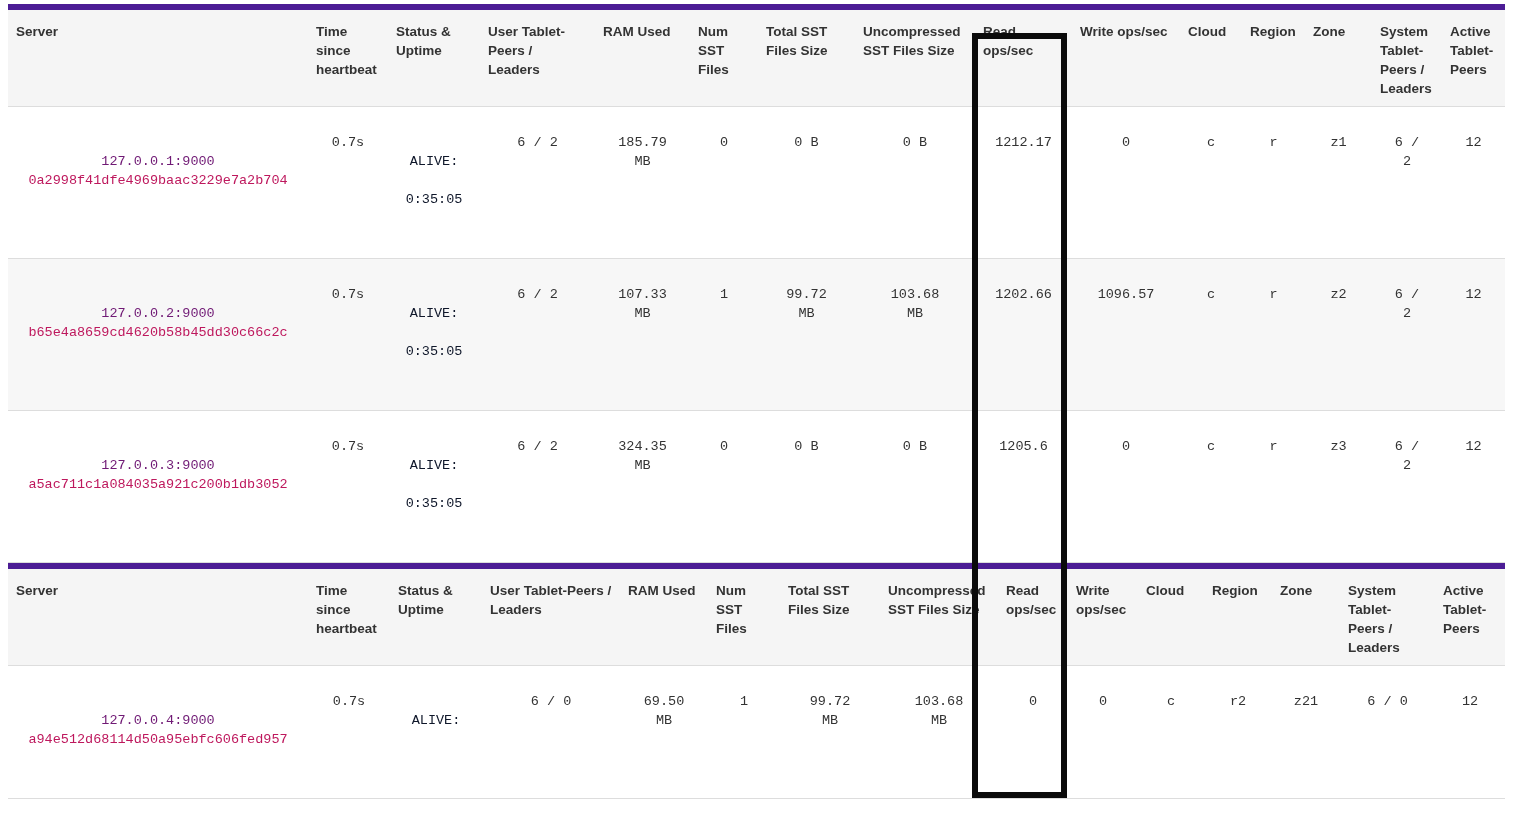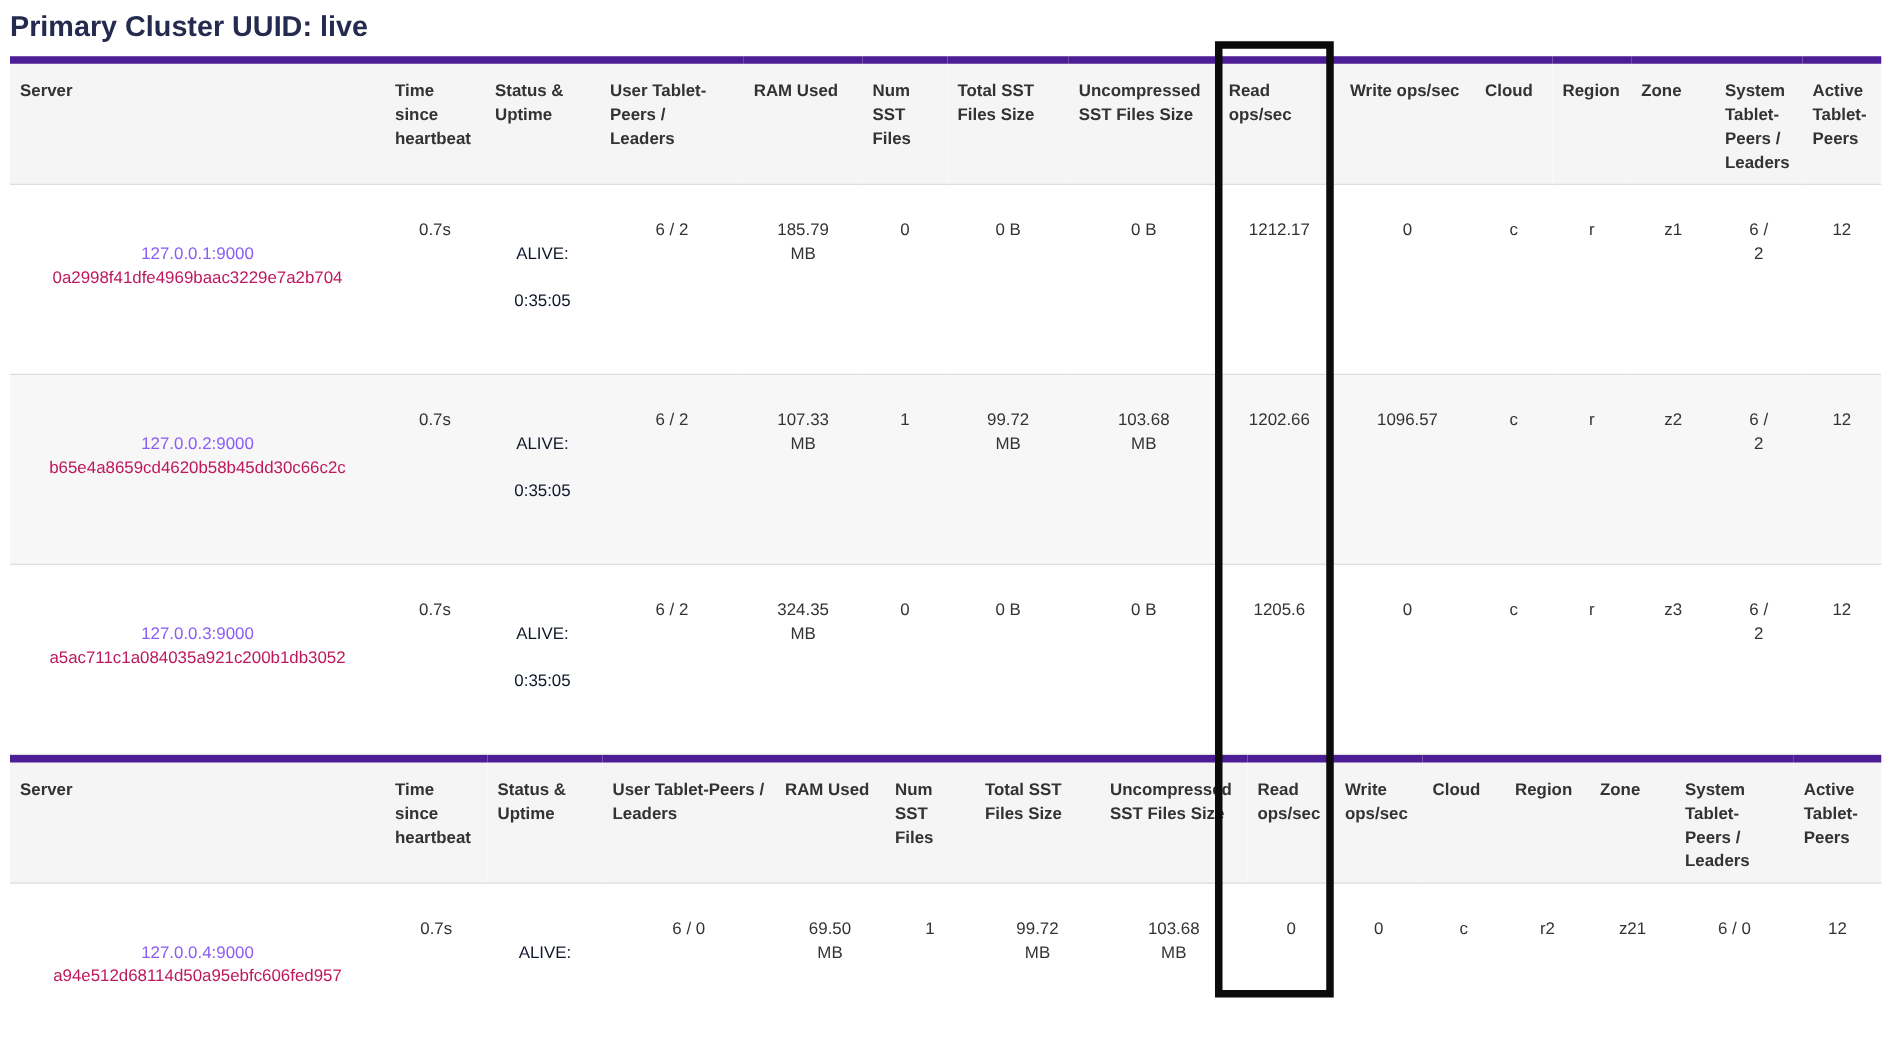--- a/index.html
+++ b/index.html
@@ -37,42 +37,42 @@
     vertical-align: top;
     font-weight: bold;
     color: #333333;
     padding: 12px 8px 8px 8px;
   }
   table.status-table td {
     vertical-align: top;
     text-align: center;
     padding: 26px 8px 30px 8px;
     white-space: pre-line;
+    font-family: Liberation Mono, monospace;
   }
   table.status-table tbody tr { border-bottom: 1px solid #dddddd; }
   table.status-table tbody tr:nth-child(even) { background: #f7f7f7; }
   td.server-cell { text-align: left; white-space: normal; }
-  a.server-link { color: #8b5cf6; text-decoration: none; cursor: pointer; }
+  a.server-link { color: #701a75; text-decoration: none; cursor: pointer; }
   .uuid { color: #be185d; }
   .status-text { color: #0f172a; }
   .highlight-box {
     position: absolute;
     left: 972px; top: 33px;
     width: 95px; height: 765px;
     border: 6px solid #0b0b0b;
     pointer-events: none;
     z-index: 5;
   }
 </style>
 </head>
 <body>
 
 <div class="content">
 
-  <h2 class="section-title">Primary Cluster UUID: live</h2>
 
   <table class="status-table">
     <colgroup>
       <col style="width:300px">
         <col style="width:80px">
         <col style="width:92px">
         <col style="width:115px">
       <col style="width:95px">
         <col style="width:68px">
         <col style="width:97px">

